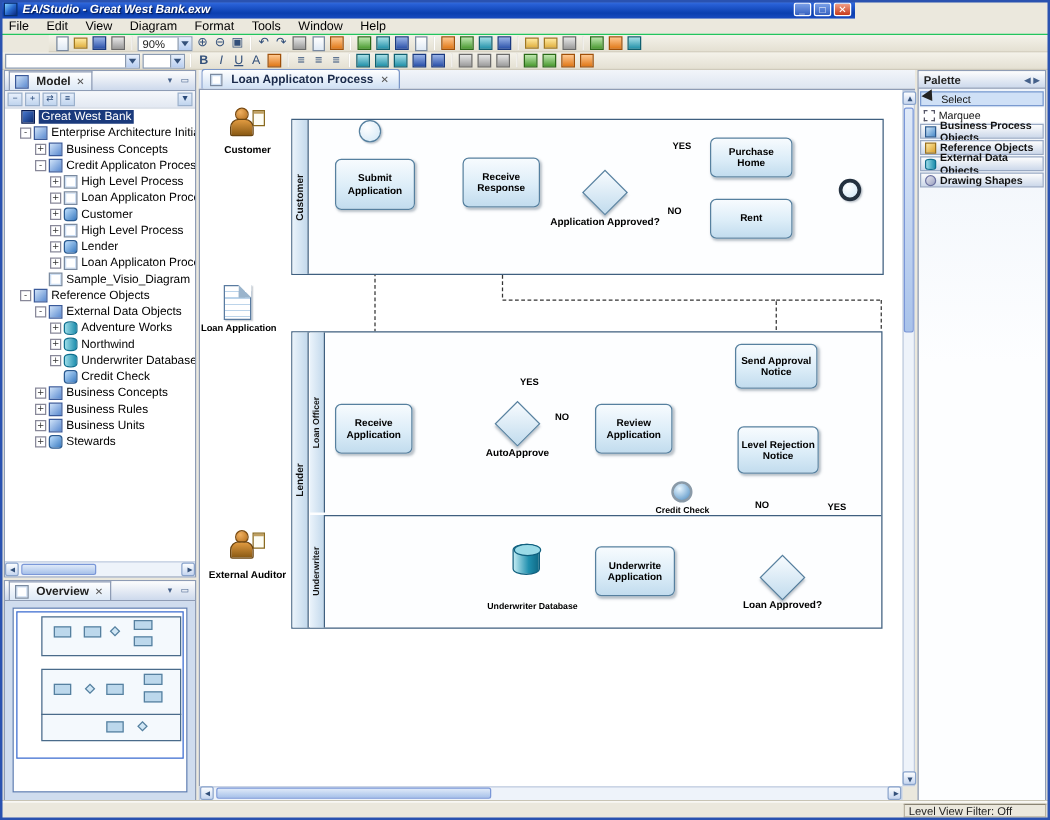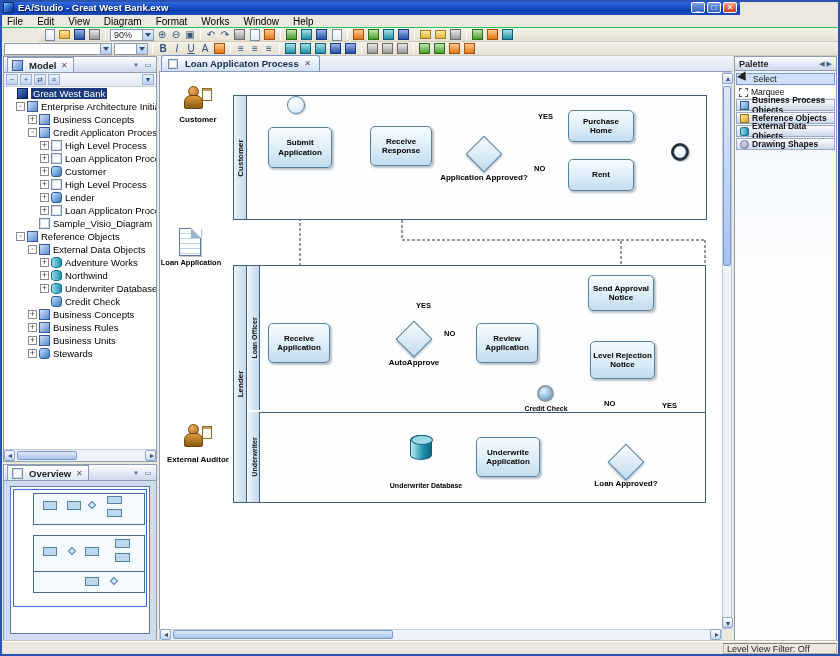--- a/index.html
+++ b/index.html
@@ -2,23 +2,23 @@
 <html><head>
 <meta charset="utf-8">
 <style>
   * { margin:0; padding:0; box-sizing:border-box; }
   html,body { background:#777; }
   body { font-family:"Liberation Sans","DejaVu Sans",sans-serif; }
   .window { position:relative; width:840px; height:656px; background:#ebe8dd; overflow:hidden; }
   .window::after { content:""; position:absolute; inset:0; border:2px solid #2a52b0; pointer-events:none; }
 
   
-  .titlebar { position:absolute; left:0; top:0; width:740px; height:15px;
+  .titlebar { position:absolute; left:0; top:0; width:684px; height:15px;
     background:linear-gradient(180deg,#5a8ae6 0%,#2a62d8 20%,#0b3fb0 70%,#1a4cc0 100%);
-    display:flex; align-items:center; padding:0 3px; color:#fff; }
+    display:flex; align-items:center; padding:0 3px; color:#fff;font-style:italic; }
   .appicon { width:11px; height:11px; margin-right:4px;
     background:linear-gradient(135deg,#7fd0ff 0%,#2a6bd0 50%,#0a2a80 100%); border:1px solid #08306e; }
   .wtitle { font-size:9.5px; font-weight:bold; text-shadow:1px 1px 1px #00154a; flex:1; }
   .winbtn { width:14px; height:11px; margin-left:2px; border:1px solid #fff; border-radius:2px;
     background:linear-gradient(#7aa0e8,#3560c0); color:#fff; font-size:8px; line-height:9px; text-align:center; }
   .winbtn.close { background:linear-gradient(#f0a088,#c83a1a); }
 
   
   .menubar { position:absolute; left:0; top:15px; width:840px; height:13px; background:#ebe8dd;
     display:flex; align-items:center; font-size:10px; border-bottom:1px solid #22c55e; }
@@ -188,21 +188,21 @@
     <span class="winbtn">□</span>
     <span class="winbtn close">✕</span>
   </div>
 
   <div class="menubar">
     <span class="menuitem">File</span>
     <span class="menuitem">Edit</span>
     <span class="menuitem">View</span>
     <span class="menuitem">Diagram</span>
     <span class="menuitem">Format</span>
-    <span class="menuitem">Works</span>
+    <span class="menuitem">Tools</span>
     <span class="menuitem">Window</span>
     <span class="menuitem">Help</span>
   </div>
 
   <div class="tbrow tb1">
     <span class="tbi ip"></span>
     <span class="tbi if"></span>
     <span class="tbi is"></span>
     <span class="tbi ix"></span>
     <span class="sep"></span>

